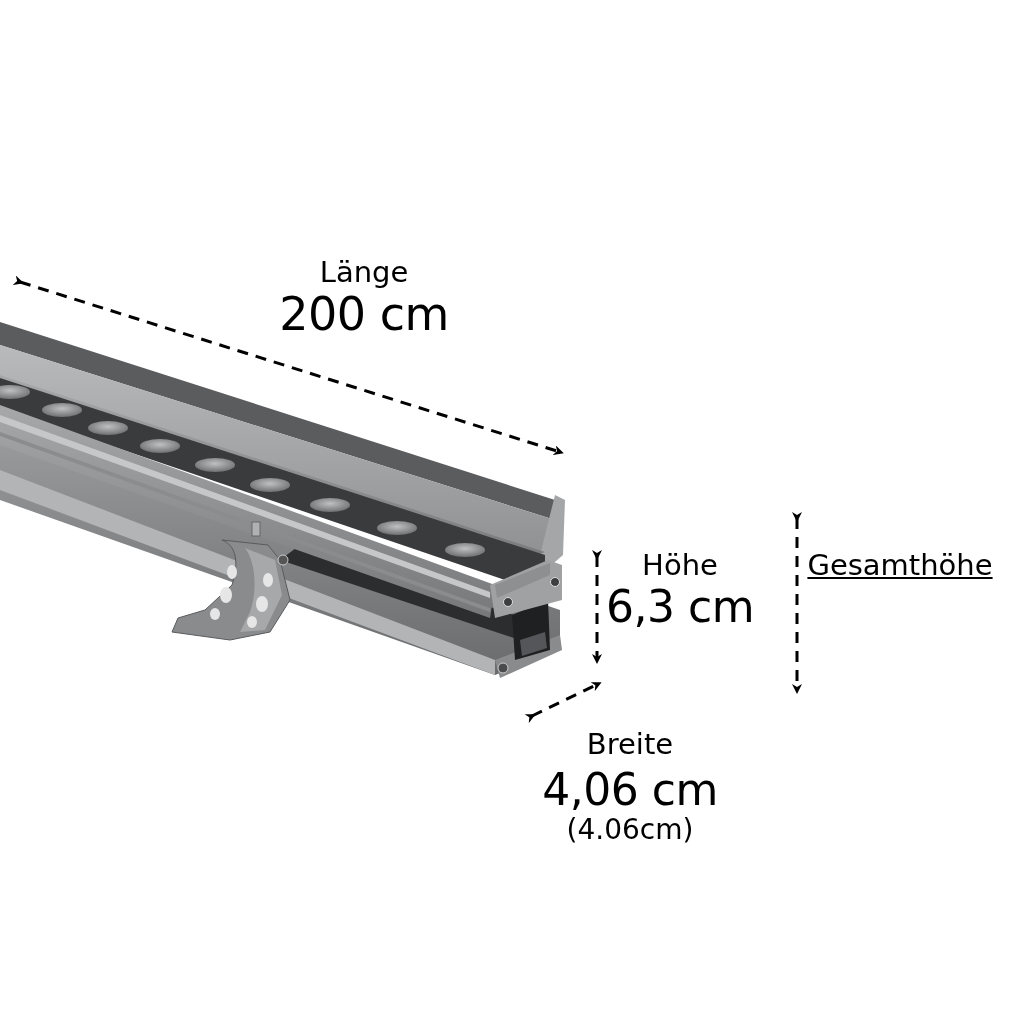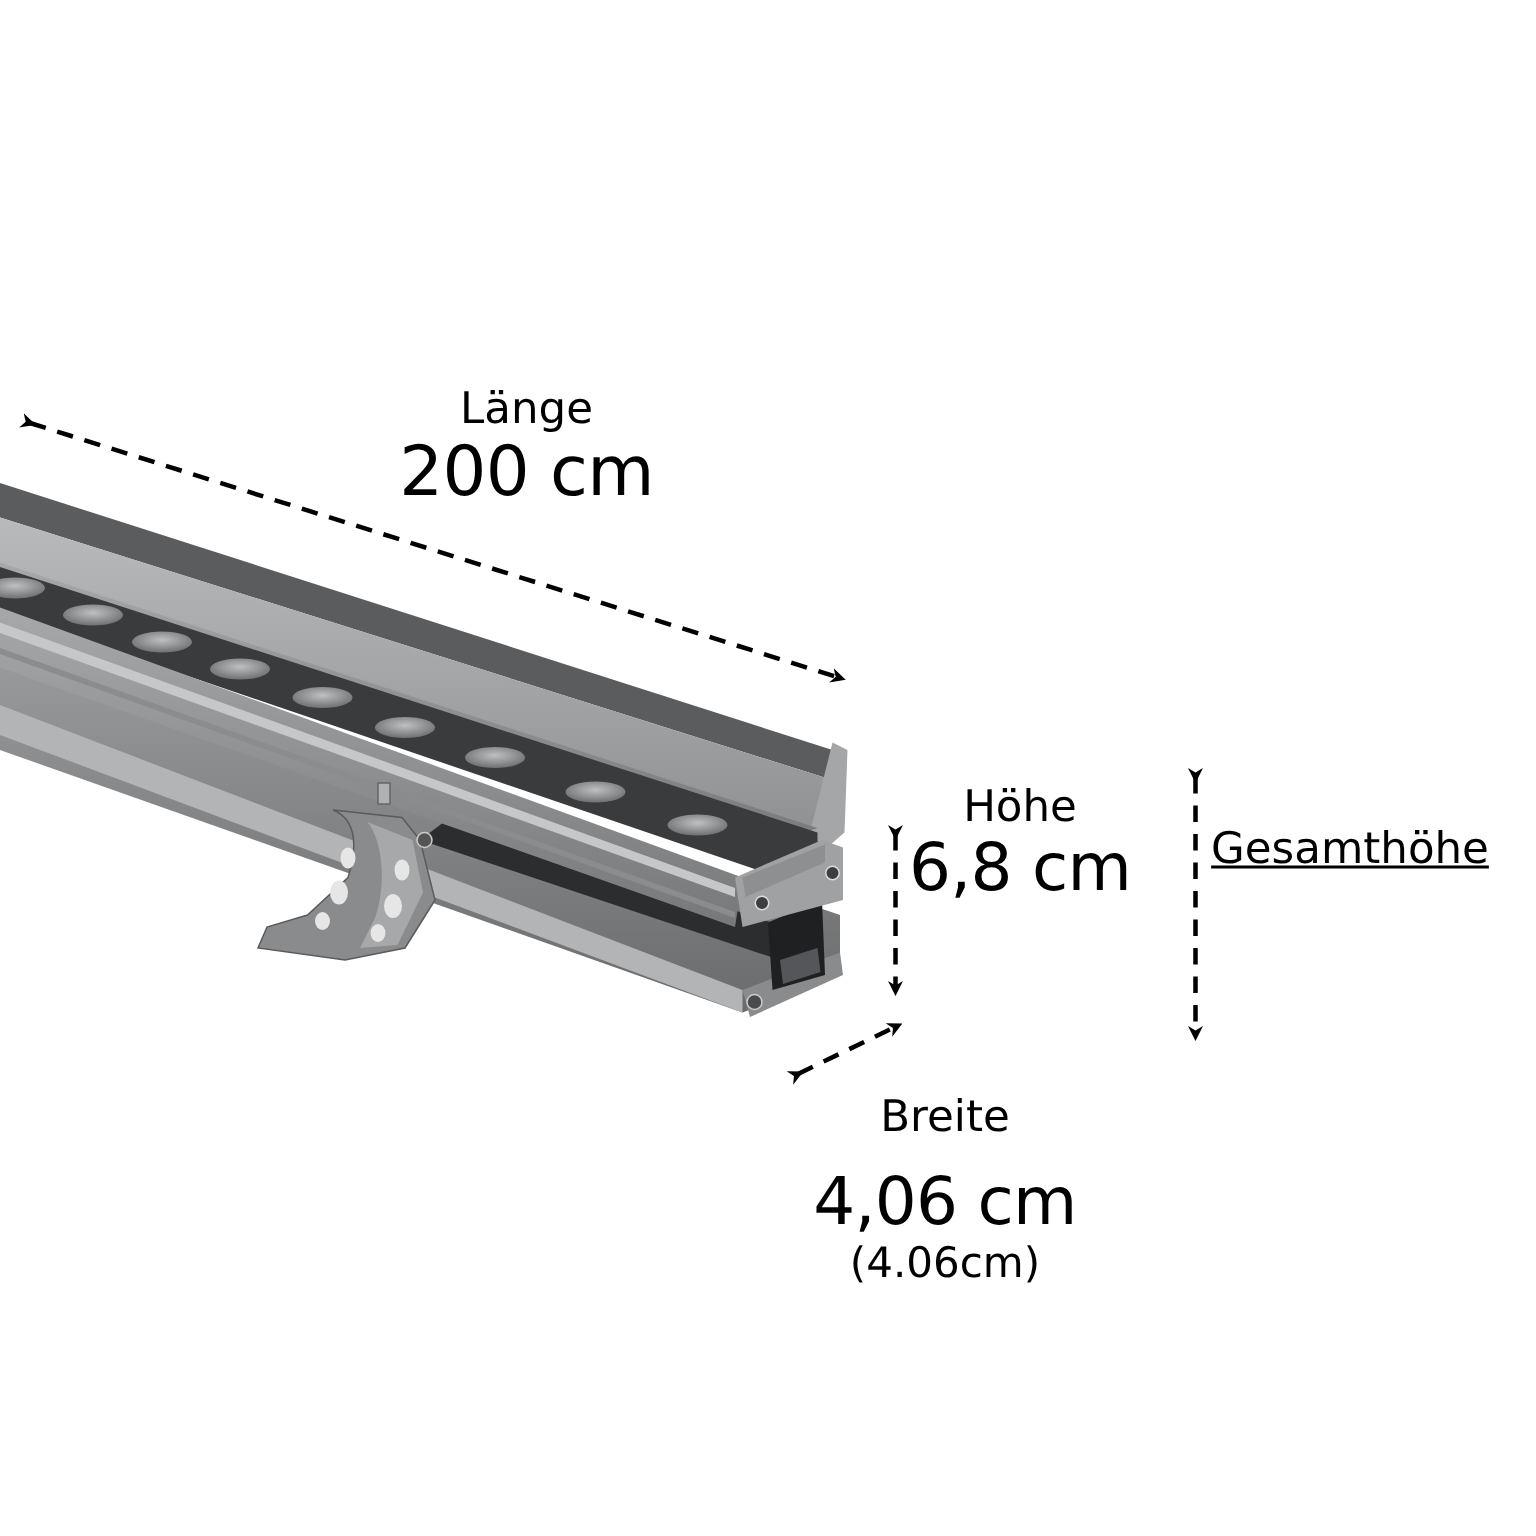--- a/index.html
+++ b/index.html
@@ -3,26 +3,26 @@
 <meta charset="utf-8">
 <style>
   html,body{margin:0;padding:0;background:#ffffff;}
   body{width:1024px;height:1024px;position:relative;overflow:hidden;font-family:"DejaVu Sans","Liberation Sans",sans-serif;color:#000;}
   .stage{position:absolute;left:0;top:0;width:1024px;height:1024px;}
   .product{position:absolute;left:0;top:0;width:1024px;height:1024px;}
   .lbl{position:absolute;text-align:center;white-space:nowrap;color:#000;}
   .lbl .name{display:block;font-size:29px;line-height:34px;}
   .lbl .val{display:block;font-size:44px;line-height:50px;letter-spacing:-0.5px;}
   .lbl .sub{display:block;font-size:28px;line-height:30px;}
-  #lbl-length{left:251px;top:255px;width:200px;text-align:center;}
+  #lbl-length{left:264px;top:255px;width:200px;text-align:center;}
   #lbl-length .val{font-size:46px;}
-  #lbl-height{left:600px;top:520px;width:160px;}
+  #lbl-height{left:600px;top:548px;width:160px;}
   #lbl-total{left:800px;top:548px;width:200px;text-decoration:underline;}
   #lbl-width{left:530px;top:727px;width:200px;}
-  #lbl-width .val{margin-top:16px;}
+  #lbl-width .val{margin-top:4px;}
 </style>
 </head>
 <body>
 
 <div class="stage">
 
   <svg class="product" viewBox="0 0 1024 1024" xmlns="http://www.w3.org/2000/svg">
     <defs>
       <linearGradient id="gTop" x1="0" y1="0" x2="0" y2="1">
         <stop offset="0" stop-color="#b9babc"></stop>
@@ -111,21 +111,21 @@
     </g>
   </svg>
 
   <div class="lbl" id="lbl-length">
     <span class="name">Länge</span>
     <span class="val">200 cm</span>
   </div>
 
   <div class="lbl" id="lbl-height">
     <span class="name">Höhe</span>
-    <span class="val">6,8 cm</span>
+    <span class="val">6,3 cm</span>
   </div>
 
   <div class="lbl" id="lbl-total">
     <span class="name">Gesamthöhe</span>
   </div>
 
   <div class="lbl" id="lbl-width">
     <span class="name">Breite</span>
     <span class="val">4,06 cm</span>
     <span class="sub">(4.06cm)</span>

